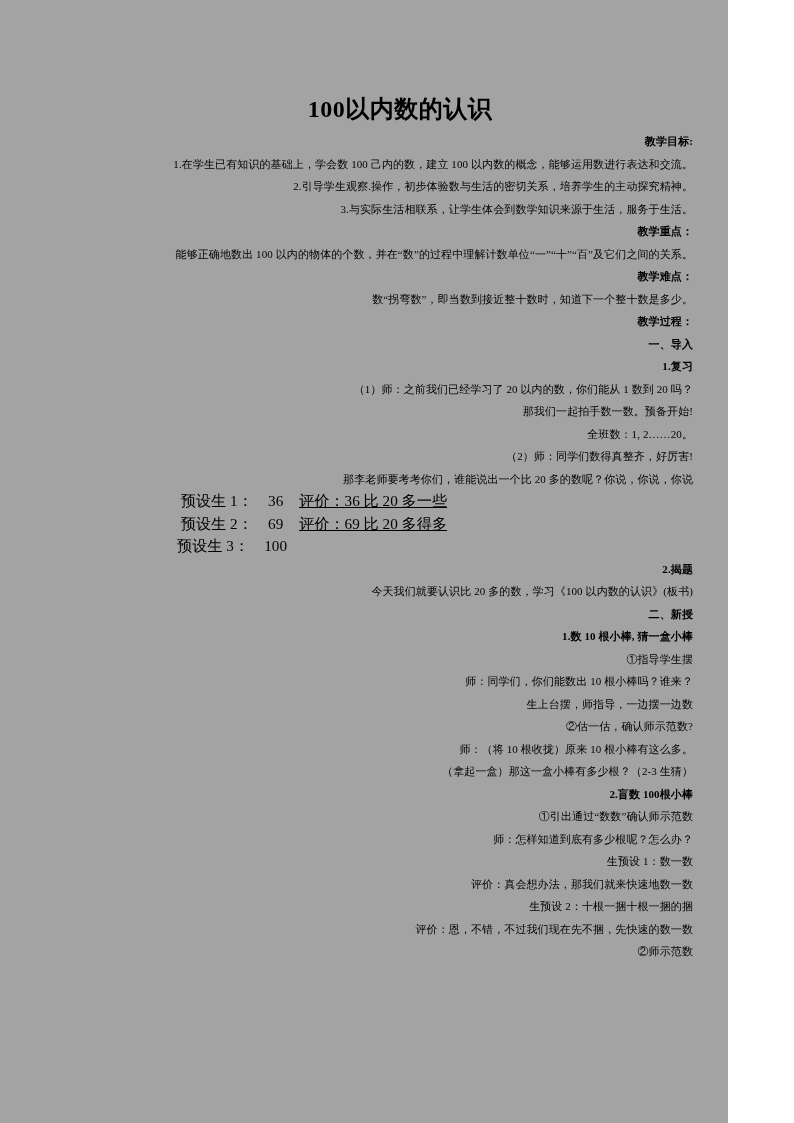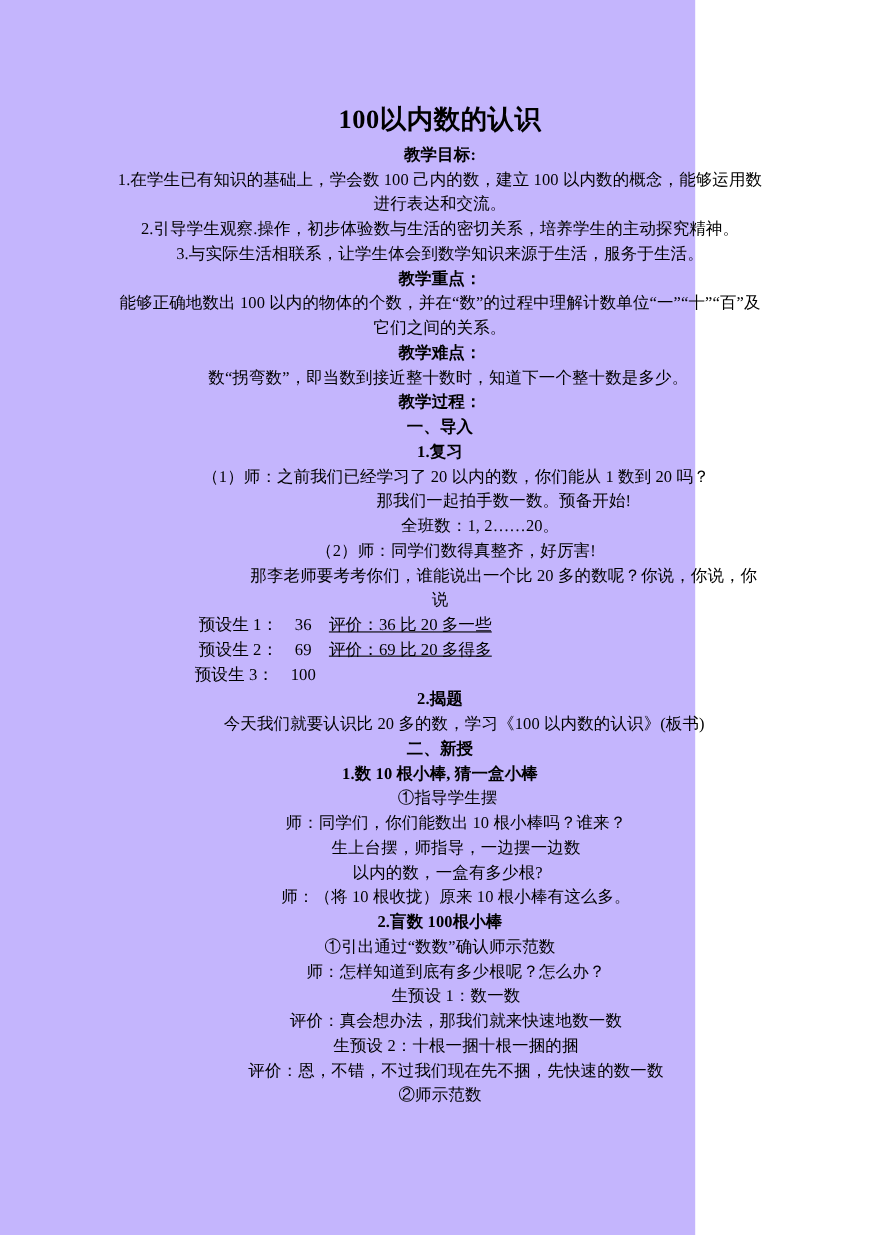--- a/index.html
+++ b/index.html
@@ -9,48 +9,48 @@
   }
   body {
     width: 794px;
     height: 1123px;
     font-family: "Liberation Serif", "DejaVu Serif", serif;
     color: #000000;
     overflow: hidden;
   }
   .page {
     position: relative;
-    width: 632px;
+    width: 728px;
     height: 1123px;
-    background: #c4b5fd;
+    background: #a3a3a3;
     box-sizing: border-box;
     padding: 0;
   }
   .content {
     position: absolute;
     left: 107px;
     top: 92px;
     width: 586px;
   }
   .doc-title {
     font-size: 24px;
     font-weight: bold;
     text-align: center;
     line-height: 34px;
     margin: 0 0 4px 0;
     letter-spacing: 0.5px;
     font-family: "Liberation Serif", "DejaVu Serif", serif;
   }
   .line {
-    font-size: 15px;
+    font-size: 11px;
     line-height: 22.5px;
     white-space: pre-wrap;
     margin: 0;
     letter-spacing: 0.1px;
-    text-align: center;
+    text-align: right;
   }
   .b {
     font-weight: bold;
   }
   
   .i0 { padding-left: 0; }
   .i1 { padding-left: 14px; }
   .i2 { padding-left: 29px; }
   .i3 { padding-left: 44px; font-family: Liberation Serif, serif; }
   .i5 { padding-left: 73px; }
@@ -125,22 +125,23 @@
     <div class="line b i0">2.揭题</div>
     <div class="line i3">今天我们就要认识比 20 多的数，学习《100 以内数的认识》(板书)</div>
 
     <div class="line b i0">二、新授</div>
     <div class="line b i0">1.数 10 根小棒, 猜一盒小棒</div>
 
     <div class="line i1">①指导学生摆</div>
     <div class="line i2">师：同学们，你们能数出 10 根小棒吗？谁来？</div>
     <div class="line i2">生上台摆，师指导，一边摆一边数</div>
 
-    <div class="line i1">以内的数，一盒有多少根?</div>
+    <div class="line i1">②估一估，确认师示范数?</div>
     <div class="line i2">师：（将 10 根收拢）原来 10 根小棒有这么多。</div>
+    <div class="line i3">（拿起一盒）那这一盒小棒有多少根？（2-3 生猜）</div>
 
     <div class="line b i0">2.盲数 100根小棒</div>
     <div class="line i0">①引出通过“数数”确认师示范数</div>
     <div class="line i2">师：怎样知道到底有多少根呢？怎么办？</div>
     <div class="line i2">生预设 1：数一数</div>
     <div class="line i2">评价：真会想办法，那我们就来快速地数一数</div>
     <div class="line i2">生预设 2：十根一捆十根一捆的捆</div>
     <div class="line i2">评价：恩，不错，不过我们现在先不捆，先快速的数一数</div>
 
     <div class="line i0">②师示范数</div>

